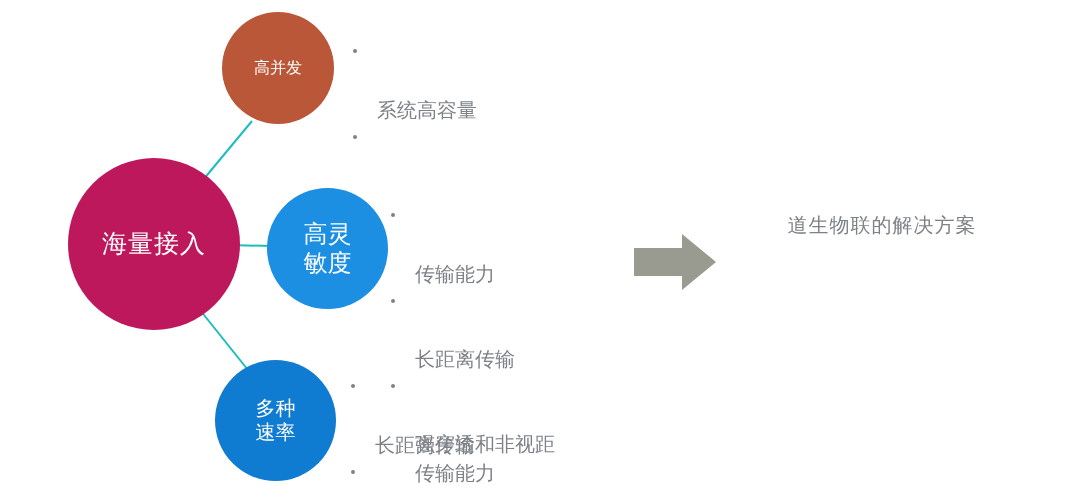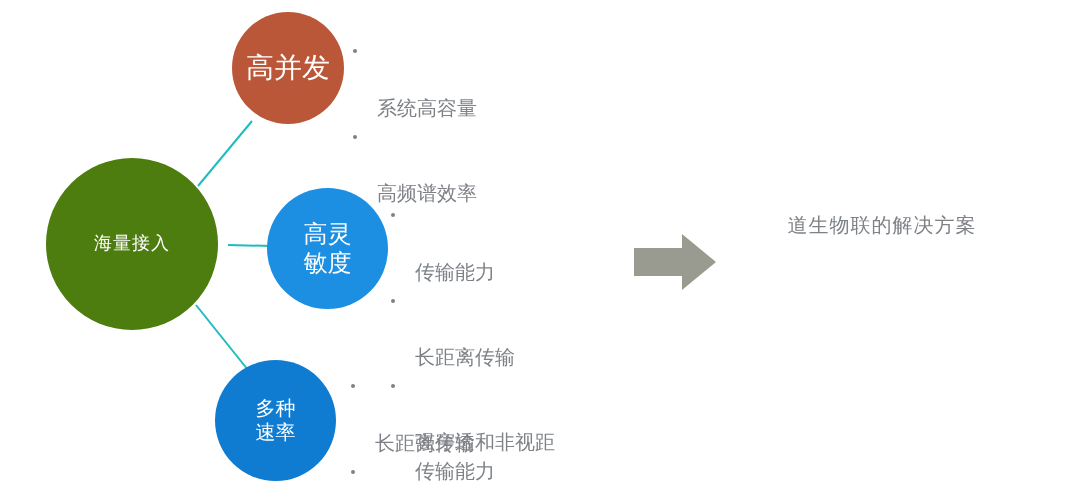--- a/index.html
+++ b/index.html
@@ -34,32 +34,32 @@
     display: flex;
     align-items: center;
     justify-content: center;
     text-align: center;
     color: #ffffff;
     line-height: 1.18;
     white-space: pre-line;
   }
 
   .node-hub {
-    left: 46px;  top: 158px;
+    left: 68px;  top: 158px;
     width: 172px; height: 172px;
-    background: #4d7c0f;
-    font-size: 18px;
+    background: #be185d;
+    font-size: 25px;
     letter-spacing: 1px;
   }
 
   .node-orange {
-    left: 232px; top: 12px;
+    left: 222px; top: 12px;
     width: 112px; height: 112px;
     background: #B95738;
-    font-size: 28px;
+    font-size: 16px;
   }
 
   .node-blue-mid {
     left: 267px; top: 188px;
     width: 121px; height: 121px;
     background: #1C8FE2;
     font-size: 24px;
   }
 
   .node-blue-bot {
@@ -69,21 +69,20 @@
     font-size: 20px;
     align-items: center;
   }
 
   
   .bullets {
     position: absolute;
     color: #7E8287;
     font-size: 20px;
     line-height: 1.42;
-    font-family: Liberation Mono, monospace;
   }
   .bullets ul { list-style: none; }
   .bullets li {
     position: relative;
     padding-left: 27px;
     white-space: pre-line;
   }
   .bullets li .dot {
     position: absolute;
     left: 3px;
@@ -142,21 +141,20 @@
     <span>高并发</span>
   </div>
   <div class="bullets bullets-orange">
     <ul>
       <li>
         <span class="dot"></span>
         <span>系统高容量</span>
       </li>
       <li>
         <span class="dot"></span>
-        <span>高频谱效率</span>
       </li>
     </ul>
   </div>
 
   <div class="node node-blue-mid">
     <span>高灵
 敏度</span>
   </div>
   <div class="bullets bullets-blue-mid">
     <ul>

